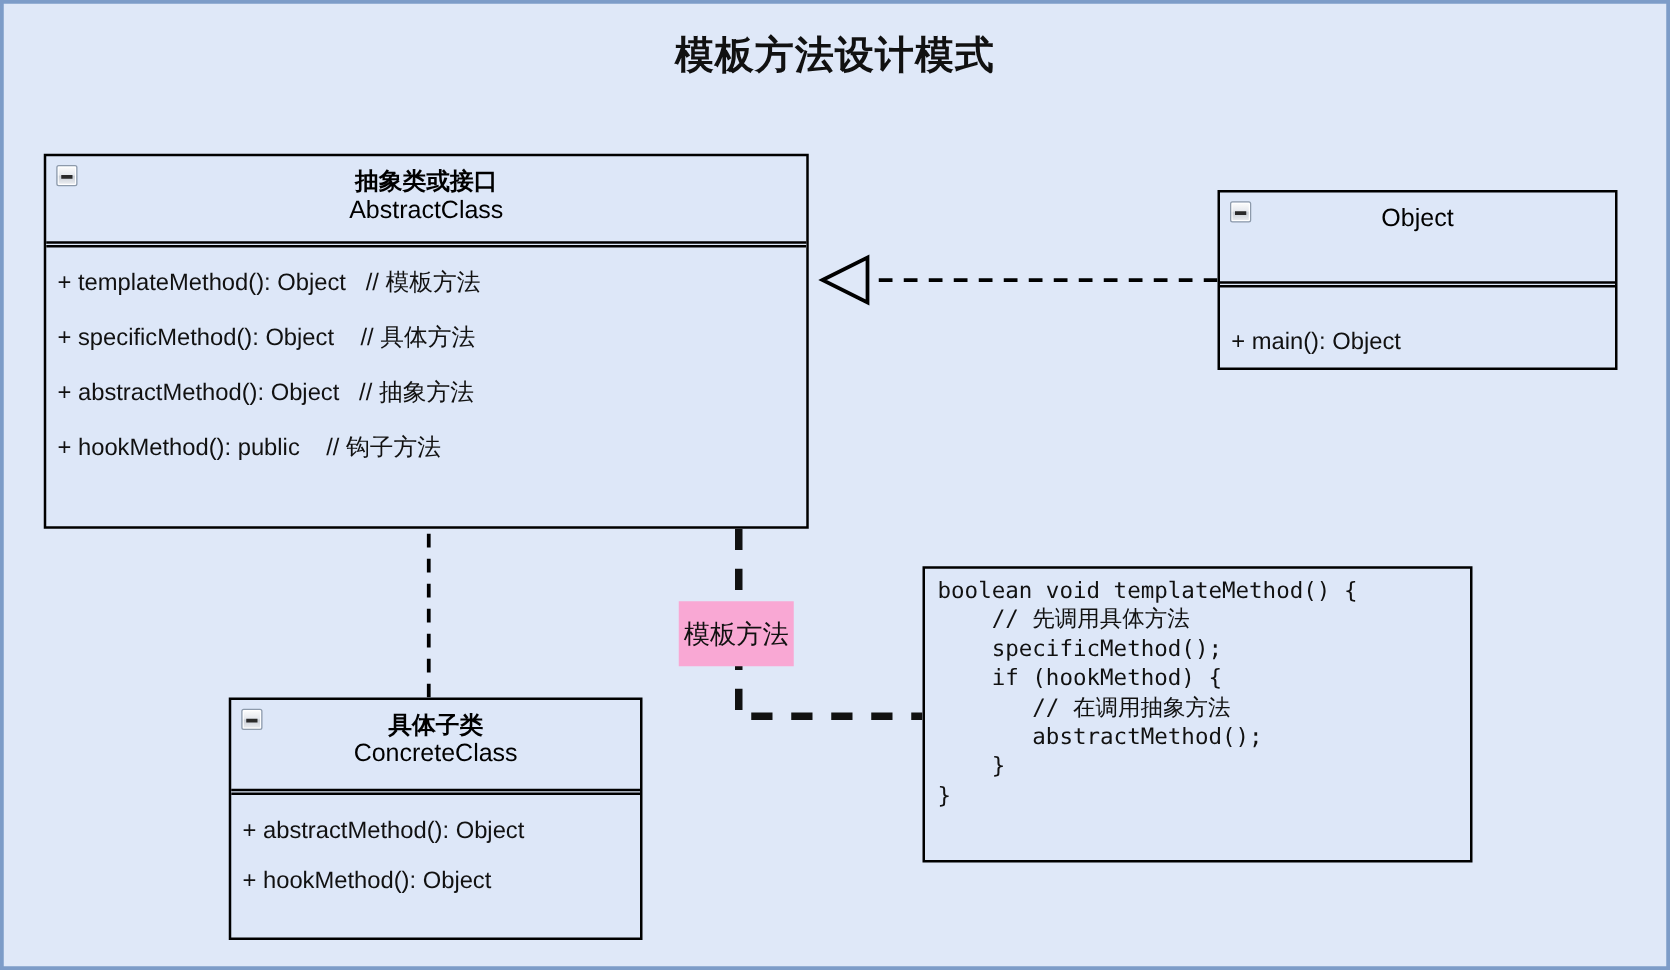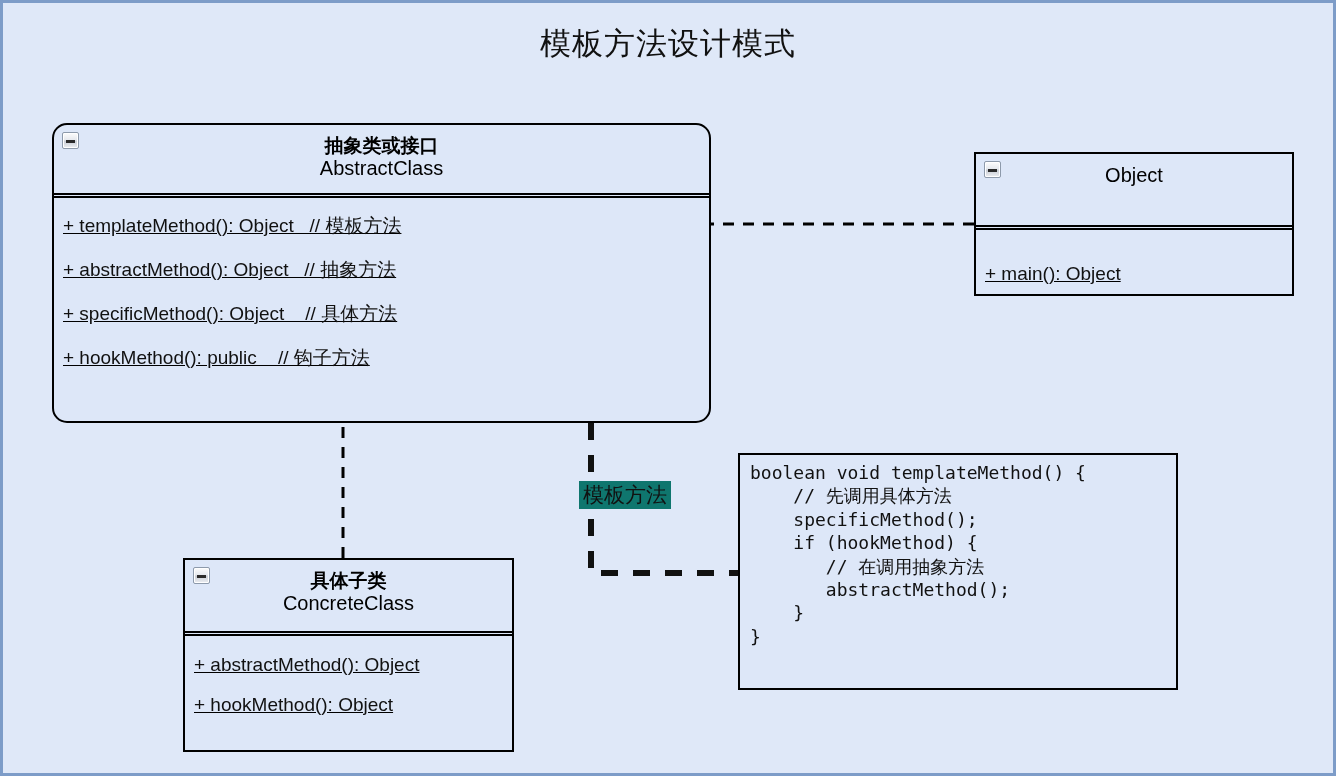--- a/index.html
+++ b/index.html
@@ -19,21 +19,21 @@
   }
 
   
   #diagram-title {
     position: absolute;
     left: 0;
     top: 20px;
     width: 100%;
     text-align: center;
     font-size: 31px;
-    font-weight: normal;
+    font-weight: bold;
     color: #111111;
     letter-spacing: 1px;
   }
 
   
   .uml-box {
     position: absolute;
     background: #dde7f8;
     border: 2px solid #000000;
     box-sizing: border-box;
@@ -59,21 +59,20 @@
   }
   .uml-title-en {
     font-size: 20px;
     font-weight: normal;
     color: #000000;
     line-height: 1.18;
   }
   .uml-body {
     box-sizing: border-box;
     padding: 6px 0 6px 0;
-    text-decoration: underline;
   }
   .uml-member {
     font-size: 19px;
     color: #111111;
     padding: 9px 0 9px 9px;
     white-space: pre;
   }
 
   
   .collapse-btn {
@@ -120,26 +119,25 @@
     width: 1336px;
     height: 776px;
     pointer-events: none;
   }
 
   
   #edge-label-template-method {
     position: absolute;
     left: 540px;
     top: 478px;
-    background: #0f766e;
+    background: #f9a8d4;
     color: #111111;
     font-size: 21px;
-    padding: 0 4px;
+    padding: 12px 4px;
     white-space: nowrap;
-    margin-left: 36px;
   }
 </style>
 </head>
 <body>
 
 <div id="canvas">
 
   <div id="diagram-title">模板方法设计模式</div>
 
   <svg id="connectors" viewBox="0 0 1336 776" xmlns="http://www.w3.org/2000/svg">
@@ -152,31 +150,31 @@
     <g>
       <line x1="340" y1="555" x2="340" y2="398" stroke="#000000" stroke-width="3" stroke-dasharray="11 9"></line>
       <polygon points="340,364 322,400 358,400" fill="#dfe8f8" stroke="#000000" stroke-width="3" stroke-linejoin="miter"></polygon>
     </g>
 
     <g>
       <path d="M 588 420 L 588 570 L 735 570" fill="none" stroke="#111111" stroke-width="6" stroke-dasharray="17 15"></path>
     </g>
   </svg>
 
-  <div class="uml-box" id="box-abstract-class" style="left:49px; top:120px; width:659px; height:300px;border-radius:15px;">
+  <div class="uml-box" id="box-abstract-class" style="left:32px; top:120px; width:612px; height:300px;">
     <div class="uml-header" style="height:70px;">
       <div class="collapse-btn"></div>
       <div class="uml-title-cn">抽象类或接口</div>
       <div class="uml-title-en">AbstractClass</div>
     </div>
     <div class="uml-header-sep"></div>
     <div class="uml-body">
       <div class="uml-member">+ templateMethod(): Object   // 模板方法</div>
+      <div class="uml-member">+ specificMethod(): Object    // 具体方法</div>
       <div class="uml-member">+ abstractMethod(): Object   // 抽象方法</div>
-      <div class="uml-member">+ specificMethod(): Object    // 具体方法</div>
       <div class="uml-member">+ hookMethod(): public    // 钩子方法</div>
     </div>
   </div>
 
   <div class="uml-box" id="box-client-class" style="left:971px; top:149px; width:320px; height:144px;">
     <div class="uml-header" style="height:73px;">
       <div class="collapse-btn"></div>
       <div class="uml-title-en">Object</div>
     </div>
     <div class="uml-header-sep"></div>

